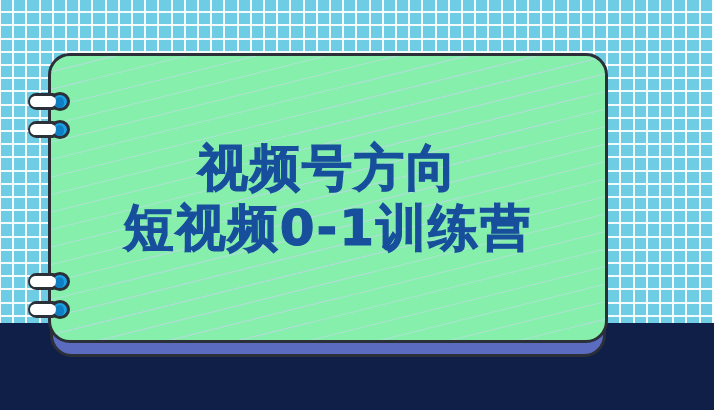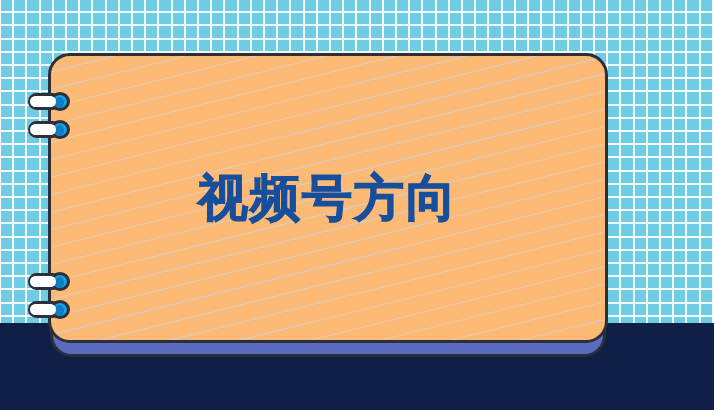--- a/index.html
+++ b/index.html
@@ -77,21 +77,21 @@
   }
 
   
   .card {
     position: absolute;
     left: 0;
     top: 0;
     width: 560px;
     height: 290px;
     box-sizing: border-box;
-    background: #fdba74;
+    background: #86efac;
     border: 3px solid #2b3038;
     border-radius: 22px;
     overflow: hidden;
     padding-left: 42px;
   }
 
   
   .card-texture {
     position: absolute;
     inset: -40px;
@@ -203,20 +203,21 @@
 
   <div class="card-wrap">
 
     <div class="card-under"></div>
 
     <div class="card">
       <div class="card-texture"></div>
 
       <div class="title-block">
         <div class="title-line title-line-1">视频号方向</div>
+        <div class="title-line title-line-2">短视频0-1训练营</div>
       </div>
     </div>
   </div>
 
   <div class="ring ring-1">
     <div class="bar"></div>
     <div class="loop"></div>
     <div class="bar-front"></div>
   </div>
   <div class="ring ring-2">

